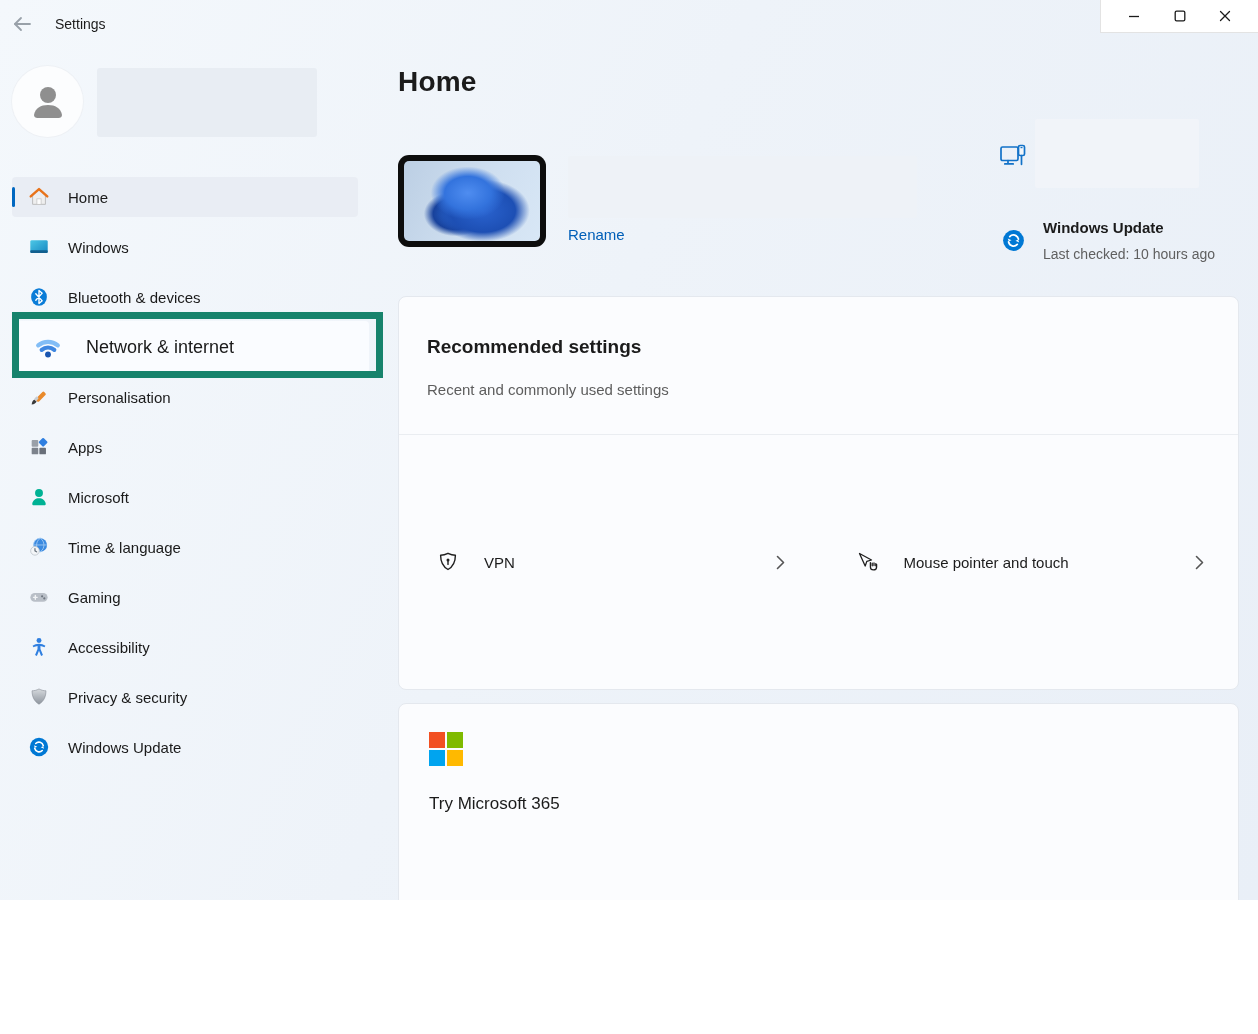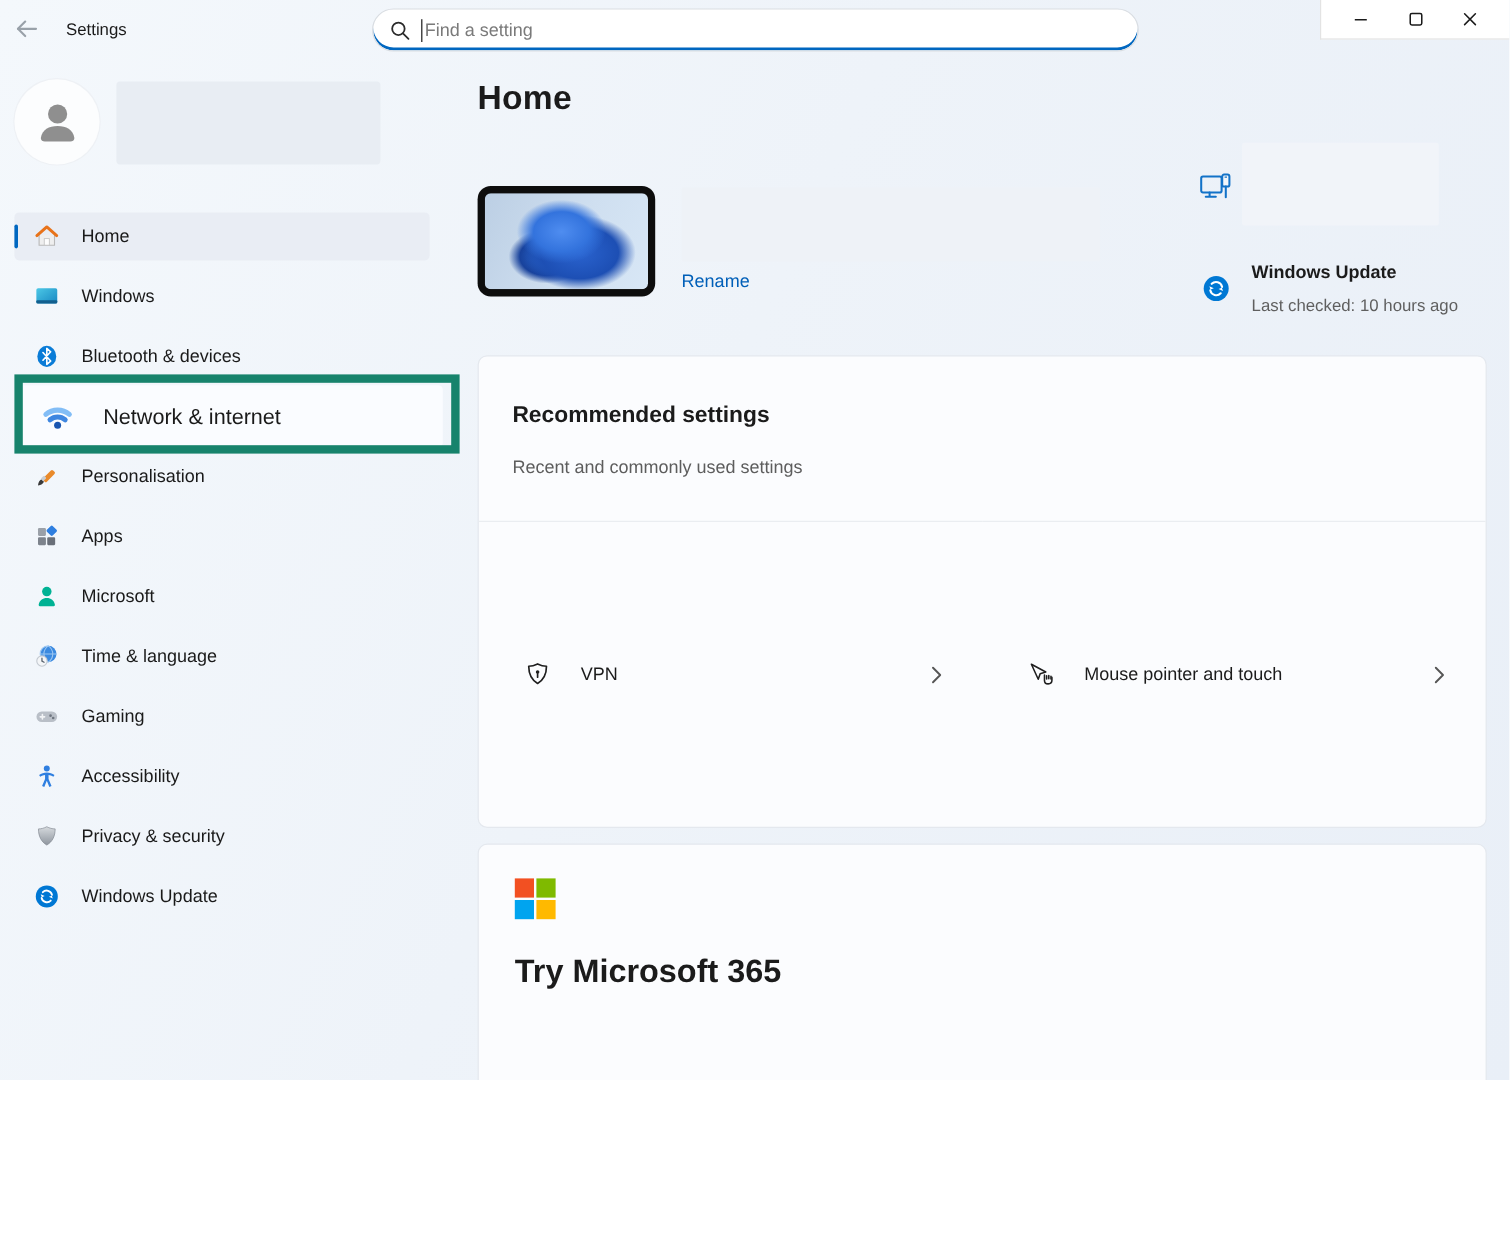--- a/index.html
+++ b/index.html
@@ -91,21 +91,21 @@
   .rec-row{
     flex:1; border-top:1px solid #eaedf1; display:flex; align-items:center;
     padding:0 34px 0 37px; gap:24px; cursor:default;
   }
   .rec-row .ricon{ width:24px; height:24px; display:flex; flex:0 0 auto; }
   .rec-row .rlabel{ font-size:15px; }
   .rec-row .chev{ margin-left:auto; display:flex; }
   .card.m365{ top:703px; height:325px; }
   .ms-logo{ position:absolute; left:30px; top:28px; width:34px; height:34px; display:grid; grid-template-columns:16px 16px; grid-template-rows:16px 16px; gap:2px; }
   .ms-logo div{ width:16px; height:16px; }
-  .m365-title{ position:absolute; left:30px; top:90px; font-size:27px; font-weight:700; }
+  .m365-title{ position:absolute; left:30px; top:90px; font-size:17px; font-weight:400; }
   .m365-desc{ position:absolute; left:30px; top:136px; width:748px; font-size:15px; line-height:25px; color:#5d5d5d; }
   .m365-icons{ position:absolute; left:38px; top:215px; display:flex; gap:13px; align-items:center; }
   .tile{
     width:26px; height:26px; border-radius:4px; color:#fff; font-size:15px; font-weight:700;
     display:flex; align-items:center; justify-content:center;
   }
   .tile.word{ background:linear-gradient(180deg,#2b6bd8,#164a9e); }
   .tile.excel{ background:linear-gradient(180deg,#1f9154,#0e6b35); }
   .tile.ppt{ background:linear-gradient(180deg,#d8502a,#b23518); }
   .tile.outlook{ background:linear-gradient(180deg,#2477d4,#0f59b4); }
@@ -132,30 +132,20 @@
 <div class="app">
 
   <div class="back-btn">
     <svg width="20" height="18" viewBox="0 0 20 18" fill="none" stroke="#99a1a9" stroke-width="1.8" stroke-linecap="round" stroke-linejoin="round">
         <path d="M9 3 3 9l6 6"></path>
         <path d="M3 9h15"></path>
       </svg>
   </div>
   <div class="app-title">Settings</div>
 
-  <div class="searchbox">
-    <span class="mag">
-      <svg width="17" height="17" viewBox="0 0 17 17" fill="none" stroke="#2b2b2b" stroke-width="1.5" stroke-linecap="round">
-          <circle cx="7" cy="7" r="5.2"></circle>
-          <path d="M11.2 11.2 15.4 15.4"></path>
-        </svg>
-    </span>
-    <span class="caret"></span>
-    <input type="text" placeholder="Find a setting" style="">
-  </div>
 
   <div class="winctl-strip">
     <div class="winctl">
       <svg width="12" height="12" viewBox="0 0 12 12">
           <path d="M1 6.5h10" stroke="#1b1b1b" stroke-width="1.3"></path>
         </svg>
     </div>
     <div class="winctl">
       <svg width="12" height="12" viewBox="0 0 12 12" fill="none">
           <rect x="1.2" y="1.2" width="9.6" height="9.6" rx="1.4" stroke="#1b1b1b" stroke-width="1.3"></rect>

